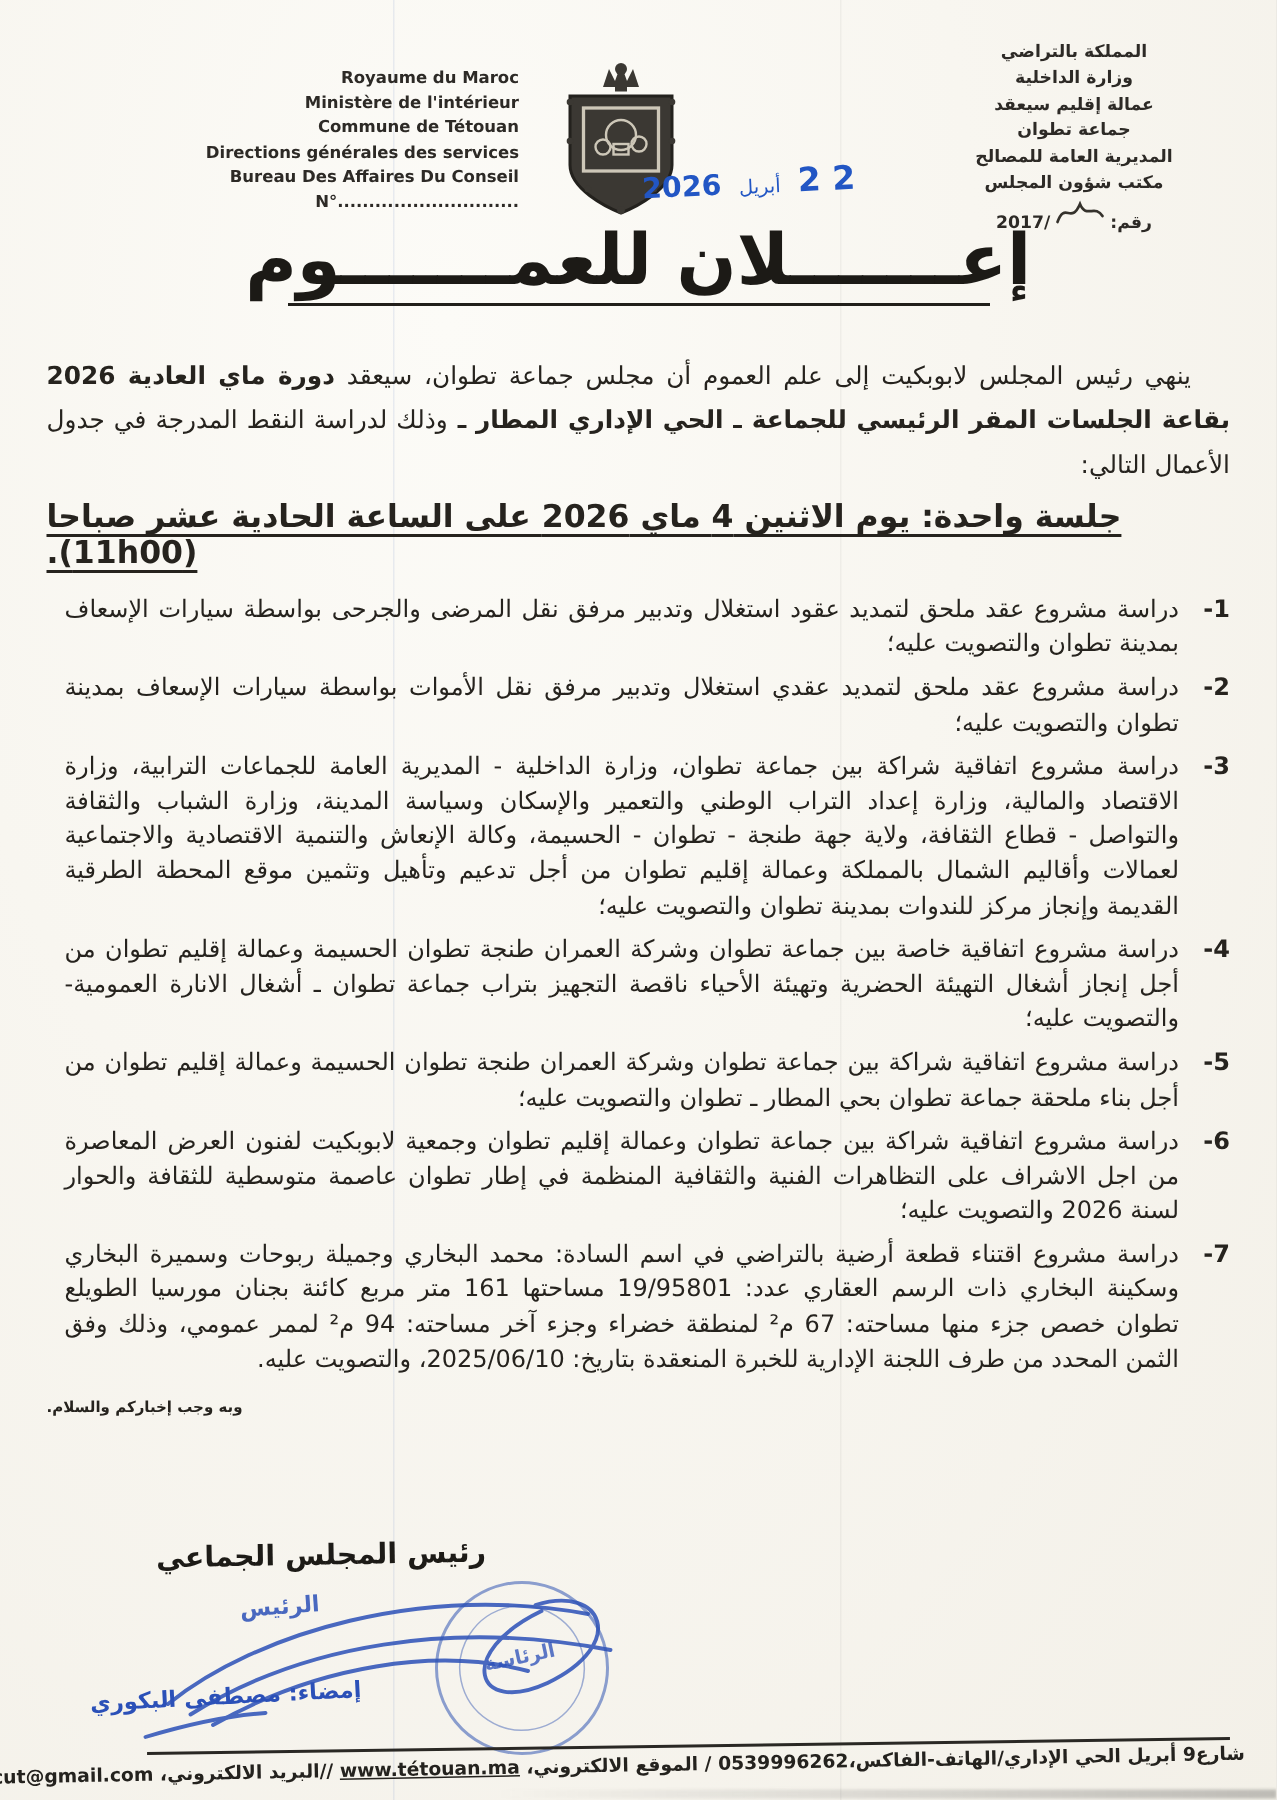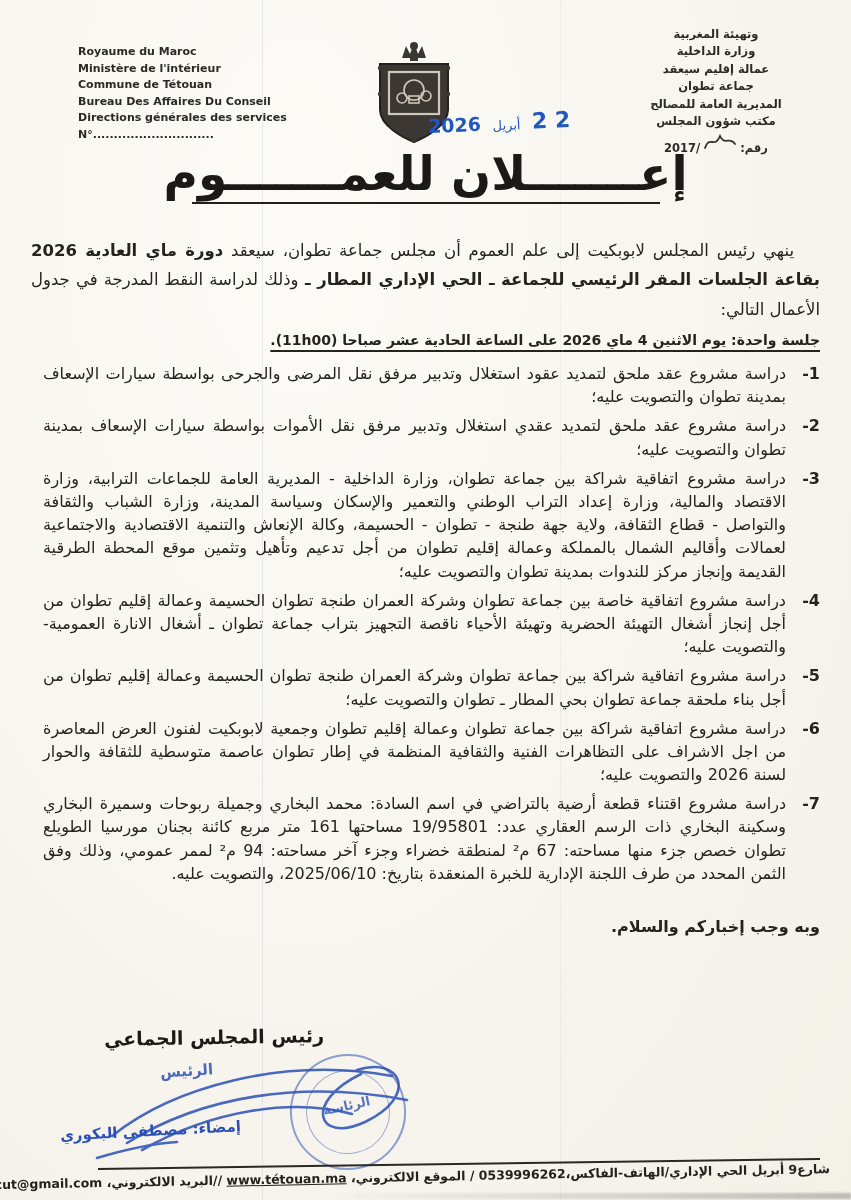--- a/index.html
+++ b/index.html
@@ -12,48 +12,48 @@
     position:relative;width:851px;height:1200px;overflow:hidden;
     background:radial-gradient(ellipse at 35% 18%, #fcfbf7 0%, #f8f6f0 45%, #f3f0e8 100%);
     color:#26231e;
   }
   .fold{position:absolute;top:0;bottom:0;width:1px;}
   .fold.f1{left:262px;background:rgba(110,140,200,.14);}
   .fold.f2{left:560px;background:rgba(60,60,60,.05);}
   .scan-edge{position:absolute;left:330px;right:0;bottom:1px;height:6px;
     background:linear-gradient(to right, rgba(0,0,0,0), rgba(50,50,50,.28));filter:blur(1px);}
   
-  .hdr-fr{position:absolute;left:78px;top:44px;width:268px;text-align:left;
+  .hdr-fr{position:absolute;left:78px;top:44px;width:268px;text-align:right;
     font-size:11px;font-weight:bold;line-height:1.5;color:#2d2a26;}
   .hdr-ar{position:absolute;left:630px;top:26px;width:172px;text-align:center;direction:rtl;
     font-size:11.5px;font-weight:bold;line-height:1.52;color:#2d2a26;}
   .hdr-line{display:block;}
   .ref-line{display:flex;direction:rtl;justify-content:center;align-items:flex-end;gap:2px;margin-top:1px;}
   .emblem{position:absolute;left:366px;top:38px;}
   .date-stamp{position:absolute;left:428px;top:110px;direction:rtl;color:#2256c4;
     transform:rotate(-2.5deg);white-space:nowrap;font-weight:bold;}
   .date-stamp .d{font-size:22px;letter-spacing:2px;}
   .date-stamp .m{font-size:13px;font-weight:normal;margin:0 6px;}
   .date-stamp .y{font-size:19px;}
   
   .title-wrap{position:absolute;left:0;right:0;top:146px;text-align:center;direction:rtl;}
   .title{font-size:47px;font-weight:bold;color:#1c1a16;line-height:1.2;}
   .title-underline{width:468px;margin:0 auto;border-bottom:2.5px solid #211f1a;}
   
   .main{position:absolute;left:31px;right:31px;top:236px;direction:rtl;}
   .para{font-size:16.5px;line-height:1.78;text-align:justify;text-indent:26px;margin:0 0 12px 0;}
   .para.p2{margin-bottom:8px;}
   .b{font-weight:bold;}
-  .session{font-size:14px;font-weight:bold;text-align:right;margin:2px 0 14px 0;
+  .session{font-size:21px;font-weight:bold;text-align:left;margin:2px 0 14px 0;
     text-decoration:underline;text-underline-offset:5px;text-decoration-thickness:1.5px;}
   .agenda{margin-top:2px;}
   .agenda-item{display:flex;direction:rtl;margin-bottom:6px;}
   .agenda-item .num{flex:0 0 34px;font-weight:bold;font-size:16px;line-height:1.45;direction:rtl;}
   .agenda-item .txt{flex:1;font-size:16px;line-height:1.45;text-align:justify;margin-left:12px;}
-  .closing{font-size:16px;font-weight:bold;text-align:right;margin-top:32px;}
+  .closing{font-size:10px;font-weight:bold;text-align:left;margin-top:16px;}
   
   .sig{position:absolute;left:52px;top:1018px;width:430px;height:170px;}
   .sig-title{position:absolute;left:52px;top:8px;font-size:19px;font-weight:bold;direction:rtl;
     transform:rotate(-1deg);color:#1d1b17;}
   .sig-svg{position:absolute;left:0;top:0;}
   .blue-word{position:absolute;color:#2b50b8;font-weight:bold;direction:rtl;}
   .w-rais{left:108px;top:44px;font-size:15px;transform:rotate(-4deg);opacity:.85;}
   .w-imda{left:8px;top:104px;font-size:15px;transform:rotate(-3deg);}
   .round-stamp{position:absolute;left:238px;top:36px;width:112px;height:112px;border-radius:50%;
     border:2.5px solid rgba(47,84,178,.6);transform:rotate(-12deg);opacity:.9;}
@@ -75,22 +75,22 @@
 
 <div class="page">
 
   <div class="fold f1"></div>
   <div class="fold f2"></div>
 
   <div class="hdr-fr">
     <span class="hdr-line">Royaume du Maroc</span>
     <span class="hdr-line">Ministère de l'intérieur</span>
     <span class="hdr-line">Commune de Tétouan</span>
+    <span class="hdr-line">Directions générales des services</span>
     <span class="hdr-line">Bureau Des Affaires Du Conseil</span>
-    <span class="hdr-line">Directions générales des services</span>
     <span class="hdr-line">N°.............................</span>
   </div>
 
   <div class="emblem">
     <svg width="96" height="110" viewBox="0 0 96 110">
       <g fill="#3b3833">
         <circle cx="48" cy="8" r="4"></circle>
         <path d="M36 20 L40 8 L44 16 L48 5 L52 16 L56 8 L60 20 Z"></path>
         <rect x="44" y="18" width="8" height="5"></rect>
       </g>
@@ -108,21 +108,21 @@
         <circle cx="14" cy="56" r="2.2"></circle>
           <circle cx="82" cy="56" r="2.2"></circle>
         <circle cx="26" cy="88" r="2.2"></circle>
           <circle cx="70" cy="88" r="2.2"></circle>
         <circle cx="48" cy="102" r="2.6"></circle>
       </g>
     </svg>
   </div>
 
   <div class="hdr-ar">
-    <span class="hdr-line">وتهيئة المغربية</span>
+    <span class="hdr-line">المملكة بالتراضي</span>
     <span class="hdr-line">وزارة الداخلية</span>
     <span class="hdr-line">عمالة إقليم سيعقد</span>
     <span class="hdr-line">جماعة تطوان</span>
     <span class="hdr-line">المديرية العامة للمصالح</span>
     <span class="hdr-line">مكتب شؤون المجلس</span>
     <span class="ref-line">
       <span>رقم:</span>
       <span class="ref-scrawl">
         <svg width="36" height="20" viewBox="0 0 36 20">
           <path d="M3 16 C8 2 12 18 18 4 C22 14 28 4 33 12" fill="none" stroke="#35322c" stroke-width="1.8" stroke-linecap="round"></path>

